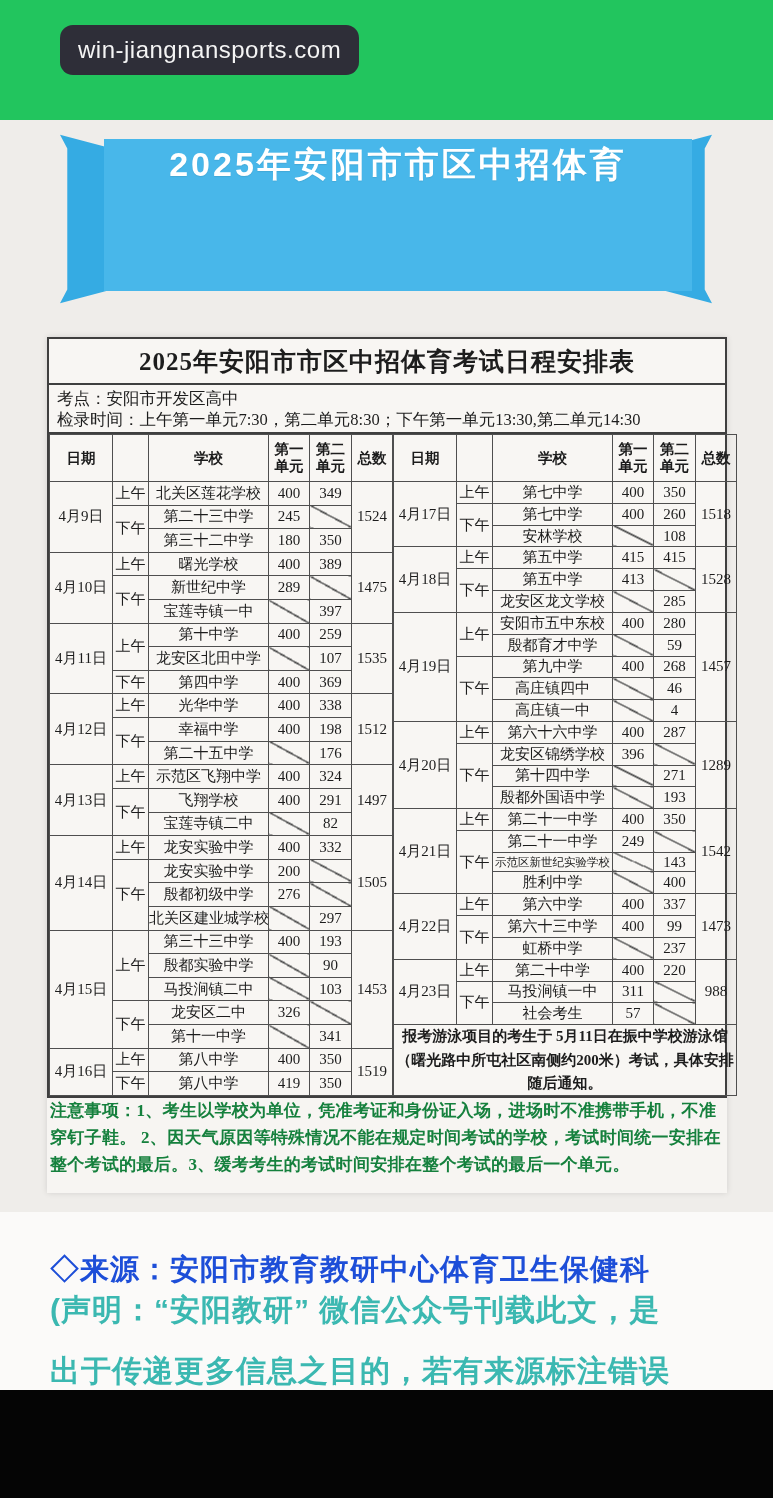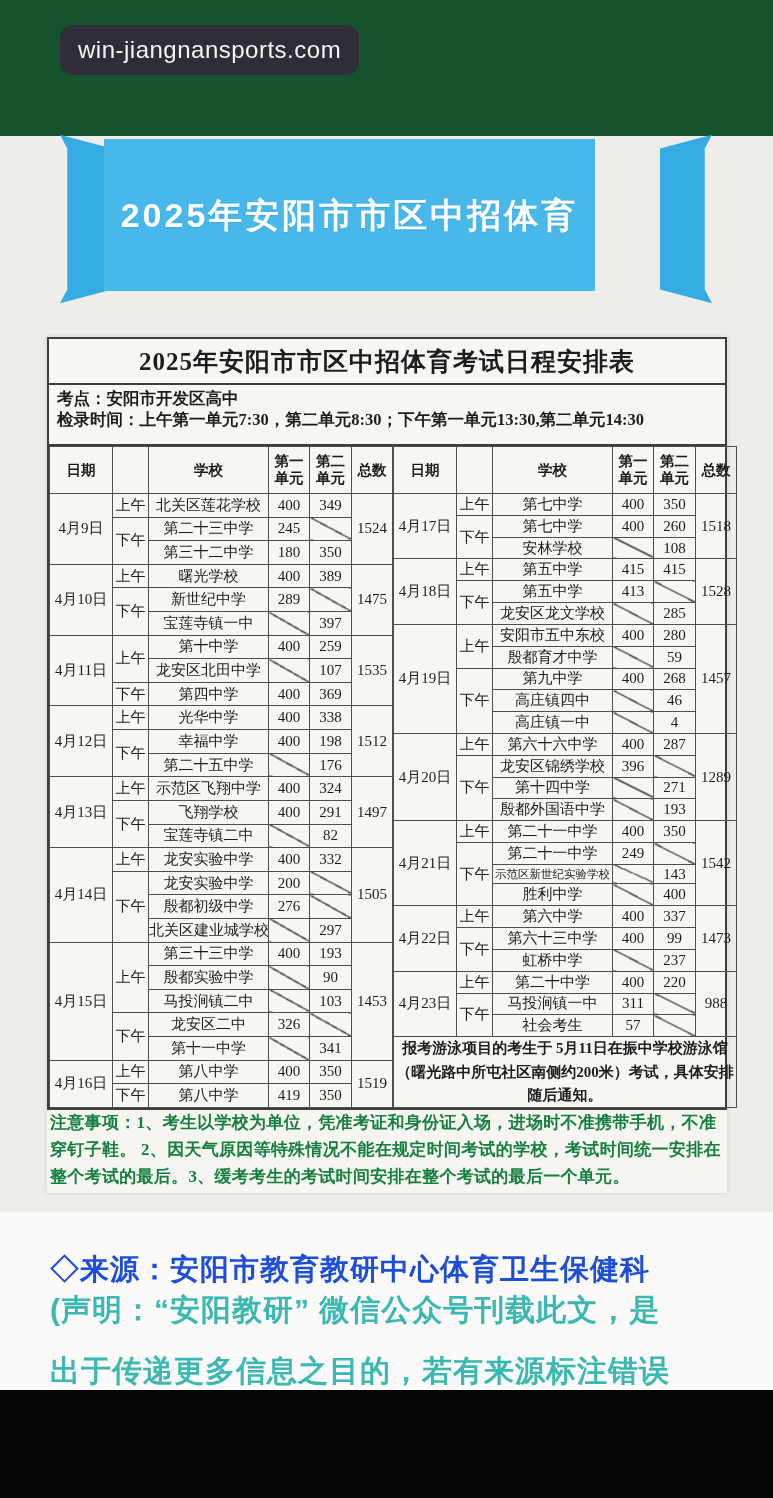--- a/index.html
+++ b/index.html
@@ -1,39 +1,39 @@
 <!DOCTYPE html>
 <html><head>
 <meta charset="utf-8">
 <style>
   html,body{margin:0;padding:0;background:#000;}
   .canvas{position:relative;width:773px;height:1498px;overflow:hidden;
           background:#efedea;font-family:"Liberation Sans",sans-serif;}
   
-  .top-black{position:absolute;left:0;top:0;width:773px;height:136px;background:#14532d;text-align:center;}
+  .top-black{position:absolute;left:0;top:0;width:773px;height:120px;background:#22c55e;text-align:center;}
   .bottom-black{position:absolute;left:0;top:1390px;width:773px;height:108px;background:#050505;}
   .url-pill{position:absolute;left:60px;top:25px;padding:11px 18px;border-radius:13px;
             background:#2e2e38;color:#f4f4f4;font-size:24px;letter-spacing:.5px;}
   
   .ribbon{position:absolute;left:60px;top:133px;width:652px;height:172px;}
   .flap{position:absolute;top:0;width:52px;height:172px;background:#35abe3;}
   .flap.left{left:0;clip-path:polygon(0 1%,100% 9%,100% 91%,0 99%,14% 91%,14% 9%);}
   .flap.right{right:0;clip-path:polygon(100% 1%,0 9%,0 91%,100% 99%,86% 91%,86% 9%);}
-  .ribbon-body{position:absolute;left:44px;top:6px;width:491px;height:152px;background:#48b7ea;
-               display:flex;flex-direction:column;align-items:center;justify-content:center;
+  .ribbon-body{position:absolute;left:44px;top:6px;width:588px;height:152px;background:#48b7ea;
+               display:flex;flex-direction:column;align-items:center;justify-content:flex-start;
                color:#fff;font-weight:700;font-size:34px;letter-spacing:3px;line-height:50px;
                text-shadow:0 1px 1px rgba(0,0,0,.08);}
   
   .paper{position:absolute;left:47px;top:337px;width:680px;height:856px;background:#f7f5f2;
          box-shadow:0 0 6px rgba(0,0,0,.12);
          font-family:"Liberation Serif","DejaVu Serif",serif;color:#1d1d1d;}
   .sheet-border{border:2px solid #3f3f3f;background:#f8f6f3;}
   .sheet-title{font-size:25px;font-weight:700;text-align:center;padding:6px 0 5px 0;
                border-bottom:2px solid #3f3f3f;letter-spacing:1px;}
-  .sheet-info{padding:3px 8px 14px 8px;font-size:16.5px;font-weight:700;line-height:21px;}
+  .sheet-info{padding:3px 8px 2px 8px;font-size:16.5px;font-weight:400;line-height:21px;}
   .grid-wrap{display:flex;border-top:2px solid #3f3f3f;}
   table.half{width:50%;height:662px;border-collapse:collapse;table-layout:fixed;}
   table.half th,table.half td{border:1px solid #4f4f4f;text-align:center;padding:0;
                               font-size:15px;color:#1c1c1c;overflow:hidden;}
   table.half thead th{font-size:14.5px;font-weight:700;white-space:pre-line;height:46px;line-height:17px;}
   .half thead th:nth-child(1){width:62px}.half thead th:nth-child(2){width:35px}
   .half thead th:nth-child(3){width:119px}.half thead th:nth-child(4){width:40px}
   .half thead th:nth-child(5){width:41px}.half thead th:nth-child(6){width:40px}
   td.c-school{font-size:14px;white-space:nowrap;}
   td.c-school.small{font-size:11.5px;}

